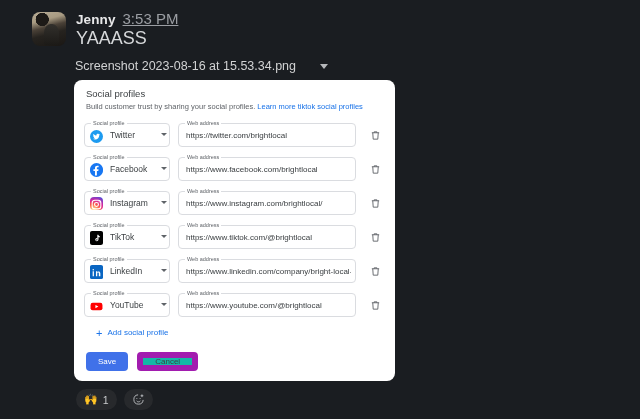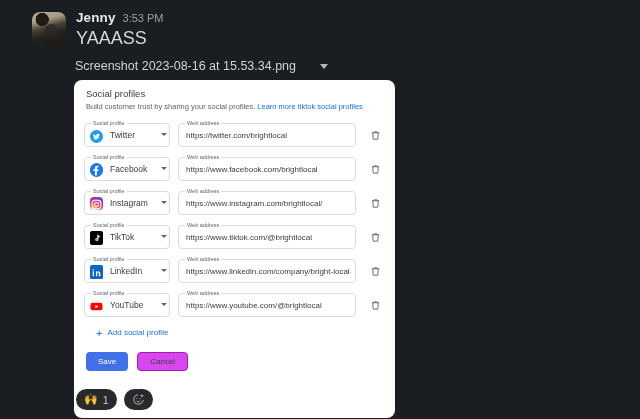--- a/index.html
+++ b/index.html
@@ -21,38 +21,38 @@
       linear-gradient(165deg, #b8ac96 0%, #a79a82 26%, #4a4137 44%, #26231f 62%, #1a1714 100%);
     overflow: hidden;
   }
   .avatar::after {
     content: ""; position: absolute; left: 36%; top: 34%;
     width: 44%; height: 62%; border-radius: 44% 44% 16% 16%;
     background: linear-gradient(180deg, #32302c 0%, #1c1a17 100%);
   }
   .name-row { position: absolute; left: 44px; top: 0; display: flex; align-items: baseline; gap: 7px; }
   .uname { color: #e8e8e9; font-size: 13.5px; font-weight: bold; letter-spacing: .1px; }
-  .utime { color: #9b9ea3; font-size: 11px; }
+  .utime { color: #9b9ea3; font-size: 15px; text-decoration: underline; }
   .msg-text { position: absolute; left: 44px; top: 18px; color: #d6d8da; font-size: 18px; }
 
   
   .file-line {
     position: absolute; left: 55px; top: 59px;
     display: flex; align-items: center; gap: 24px;
   }
   .file-name { color: #d1d2d3; font-size: 12.5px; }
   .file-caret {
     width: 0; height: 0; border-left: 4.5px solid transparent;
     border-right: 4.5px solid transparent; border-top: 5.5px solid #b6b8bb;
   }
 
   
   .card {
     position: absolute; left: 54px; top: 80px;
-    width: 321px; height: 338px;
+    width: 321px; height: 301px;
     background: #ffffff; border-radius: 8px;
     font-family: "Liberation Sans", sans-serif;
   }
   .card-title { position: absolute; left: 12px; top: 8px; font-size: 9.5px; color: #3c4043; }
   .card-sub { position: absolute; left: 12px; top: 22px; font-size: 7.5px; color: #5f6368; white-space: nowrap; }
   .card-sub a { color: #1a73e8; text-decoration: none; }
 
   
   .rows { position: absolute; left: 0; top: 39px; width: 100%; text-align: right; }
   .row { position: relative; height: 34px; }
@@ -105,21 +105,21 @@
   .plus-g { font-size: 11px; line-height: 8px; color: #1a73e8; }
 
   
   .btns { position: absolute; left: 12px; top: 272px; display: flex; gap: 9px; }
   .btn {
     height: 19px; padding: 0 12px; border-radius: 4px;
     display: flex; align-items: center; justify-content: center;
     font-size: 8px; cursor: pointer;
   }
   .btn-save { background: #4071e9; color: #fff; }
-  .btn-cancel { background: #d946ef; color: #3c4043; border: 1px solid #a21caf; }
+  .btn-cancel { background: #14b8a6; color: #3c4043; border: 6px solid #a21caf; }
 
   
   .reactions { position: absolute; left: 56px; top: 389px; display: flex; gap: 7px; align-items: center; }
   .reaction {
     display: flex; align-items: center; gap: 5px;
     height: 21px; padding: 0 8px; border-radius: 11px;
     background: #27292c; cursor: pointer;
   }
   .reaction .emo { font-size: 11px; line-height: 11px; }
   .reaction .cnt { font-size: 10.5px; color: #c9cbcd; }

